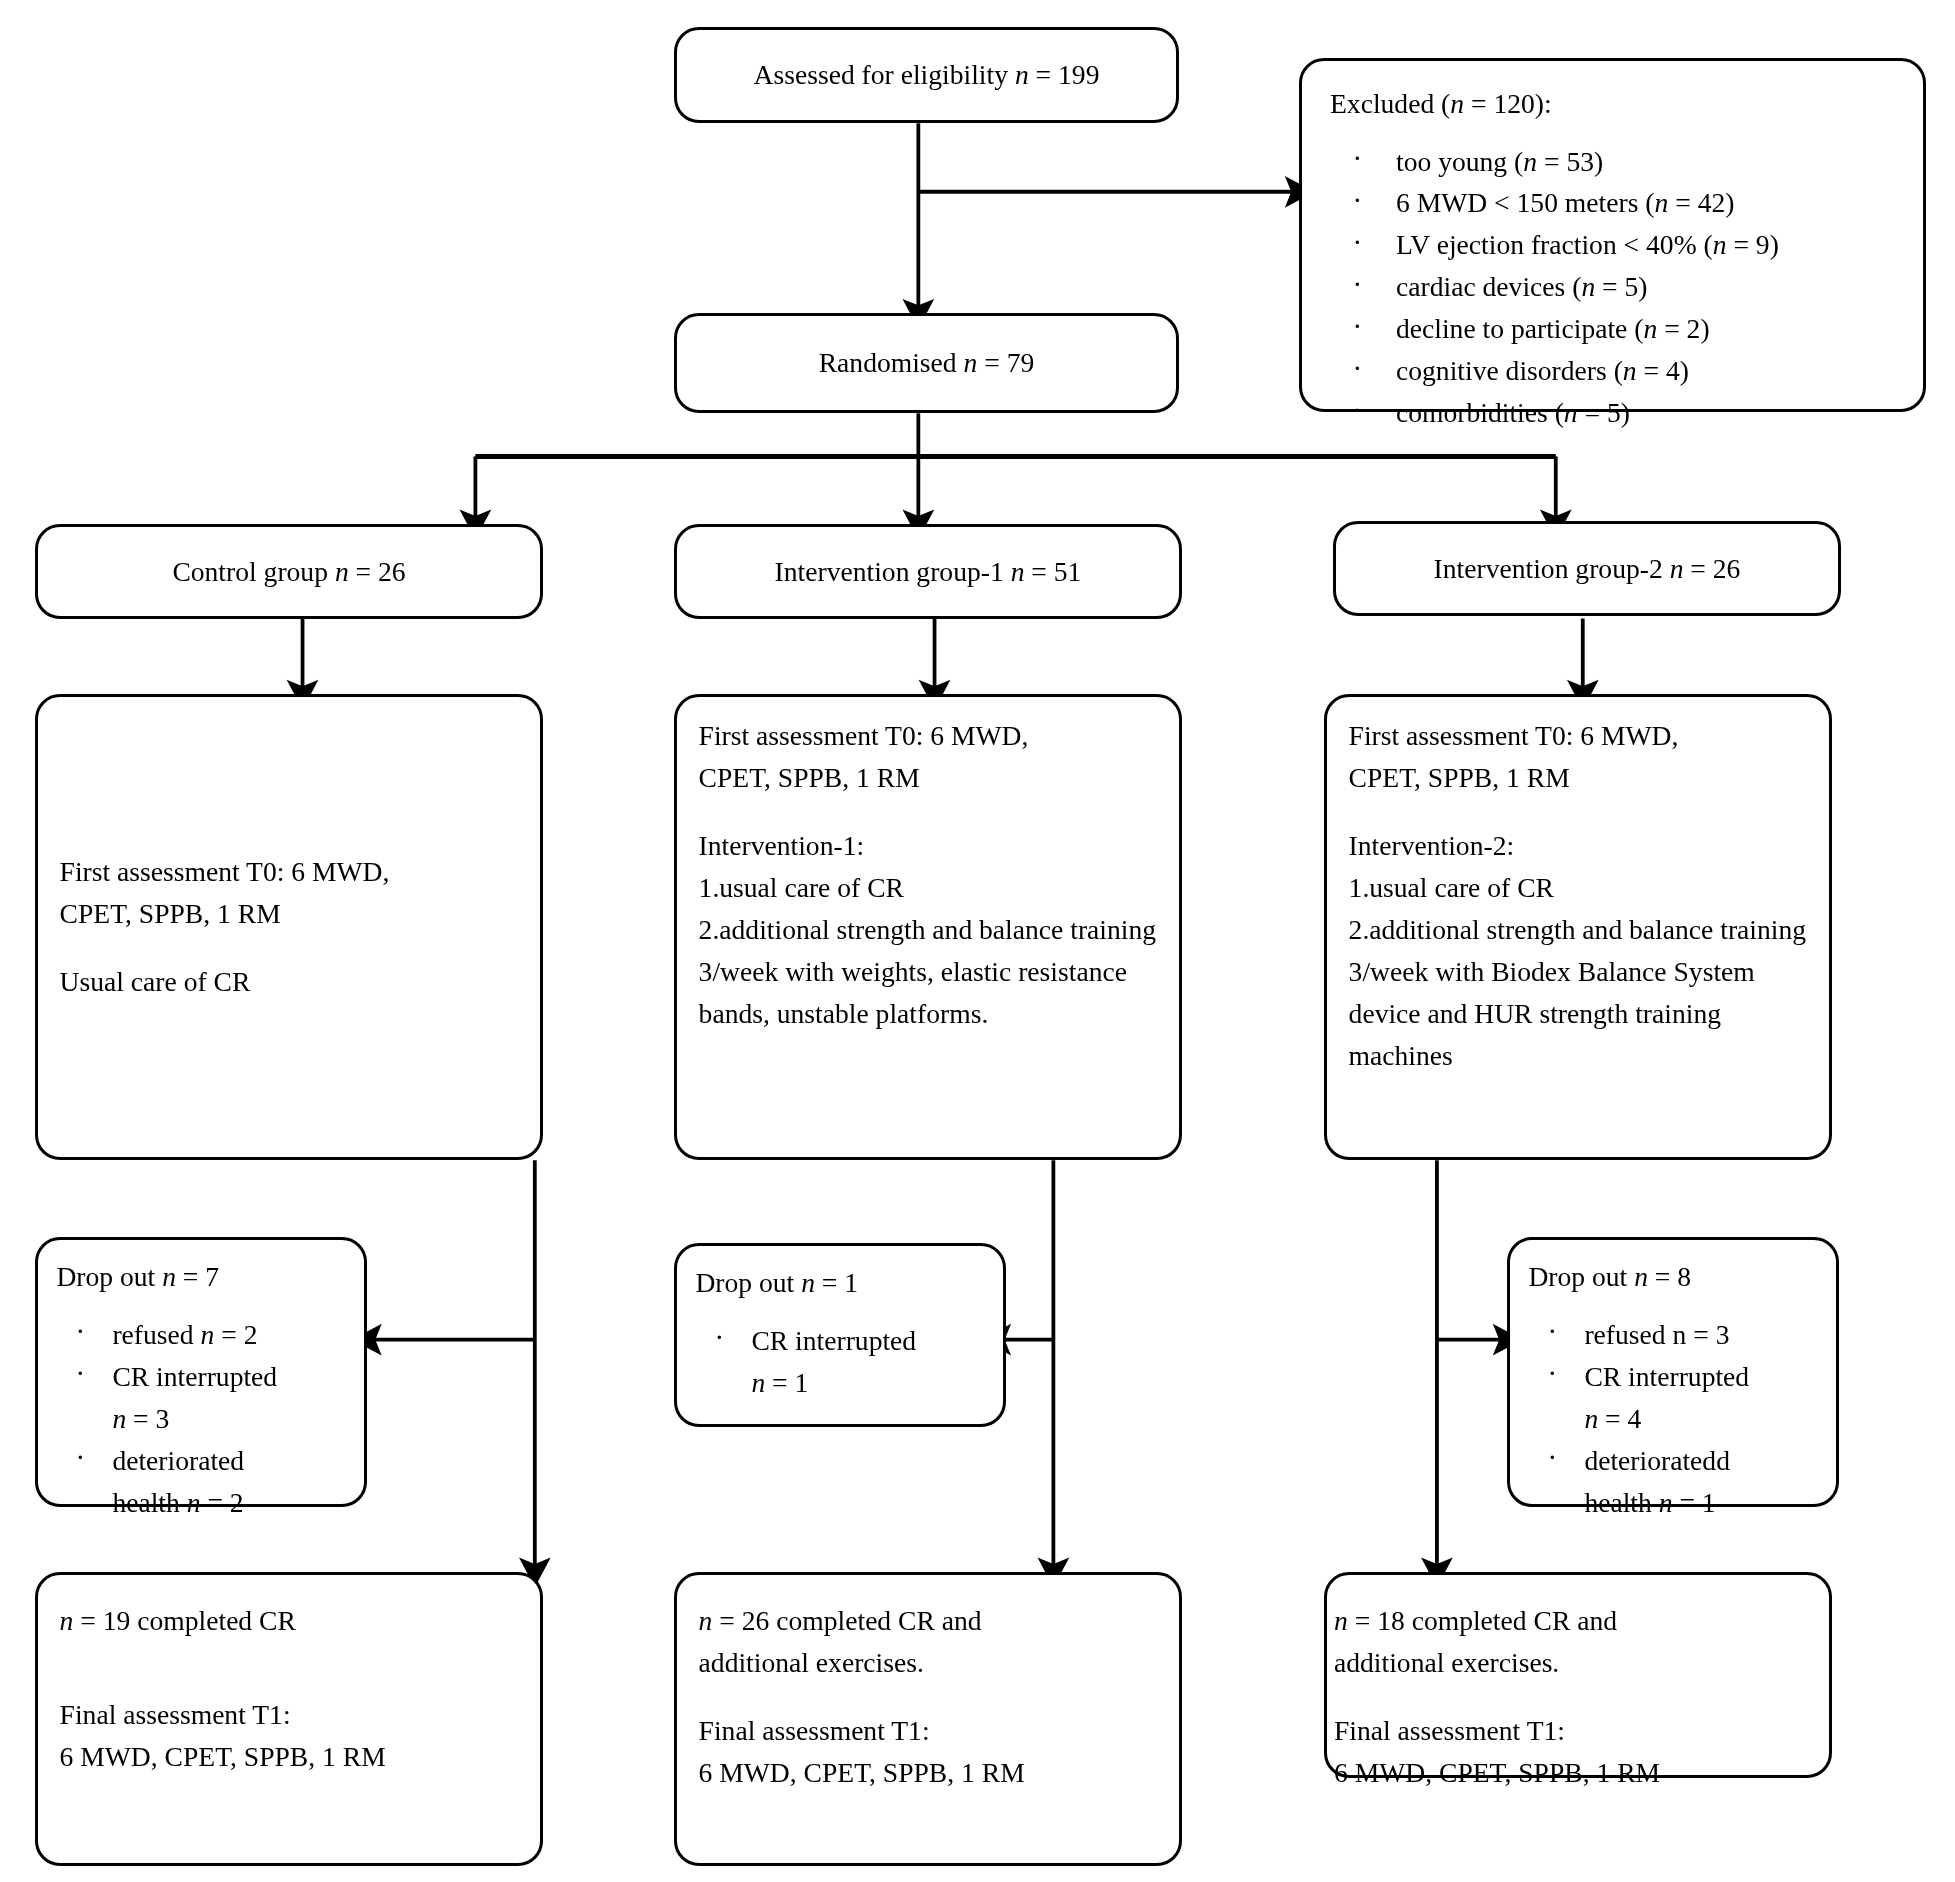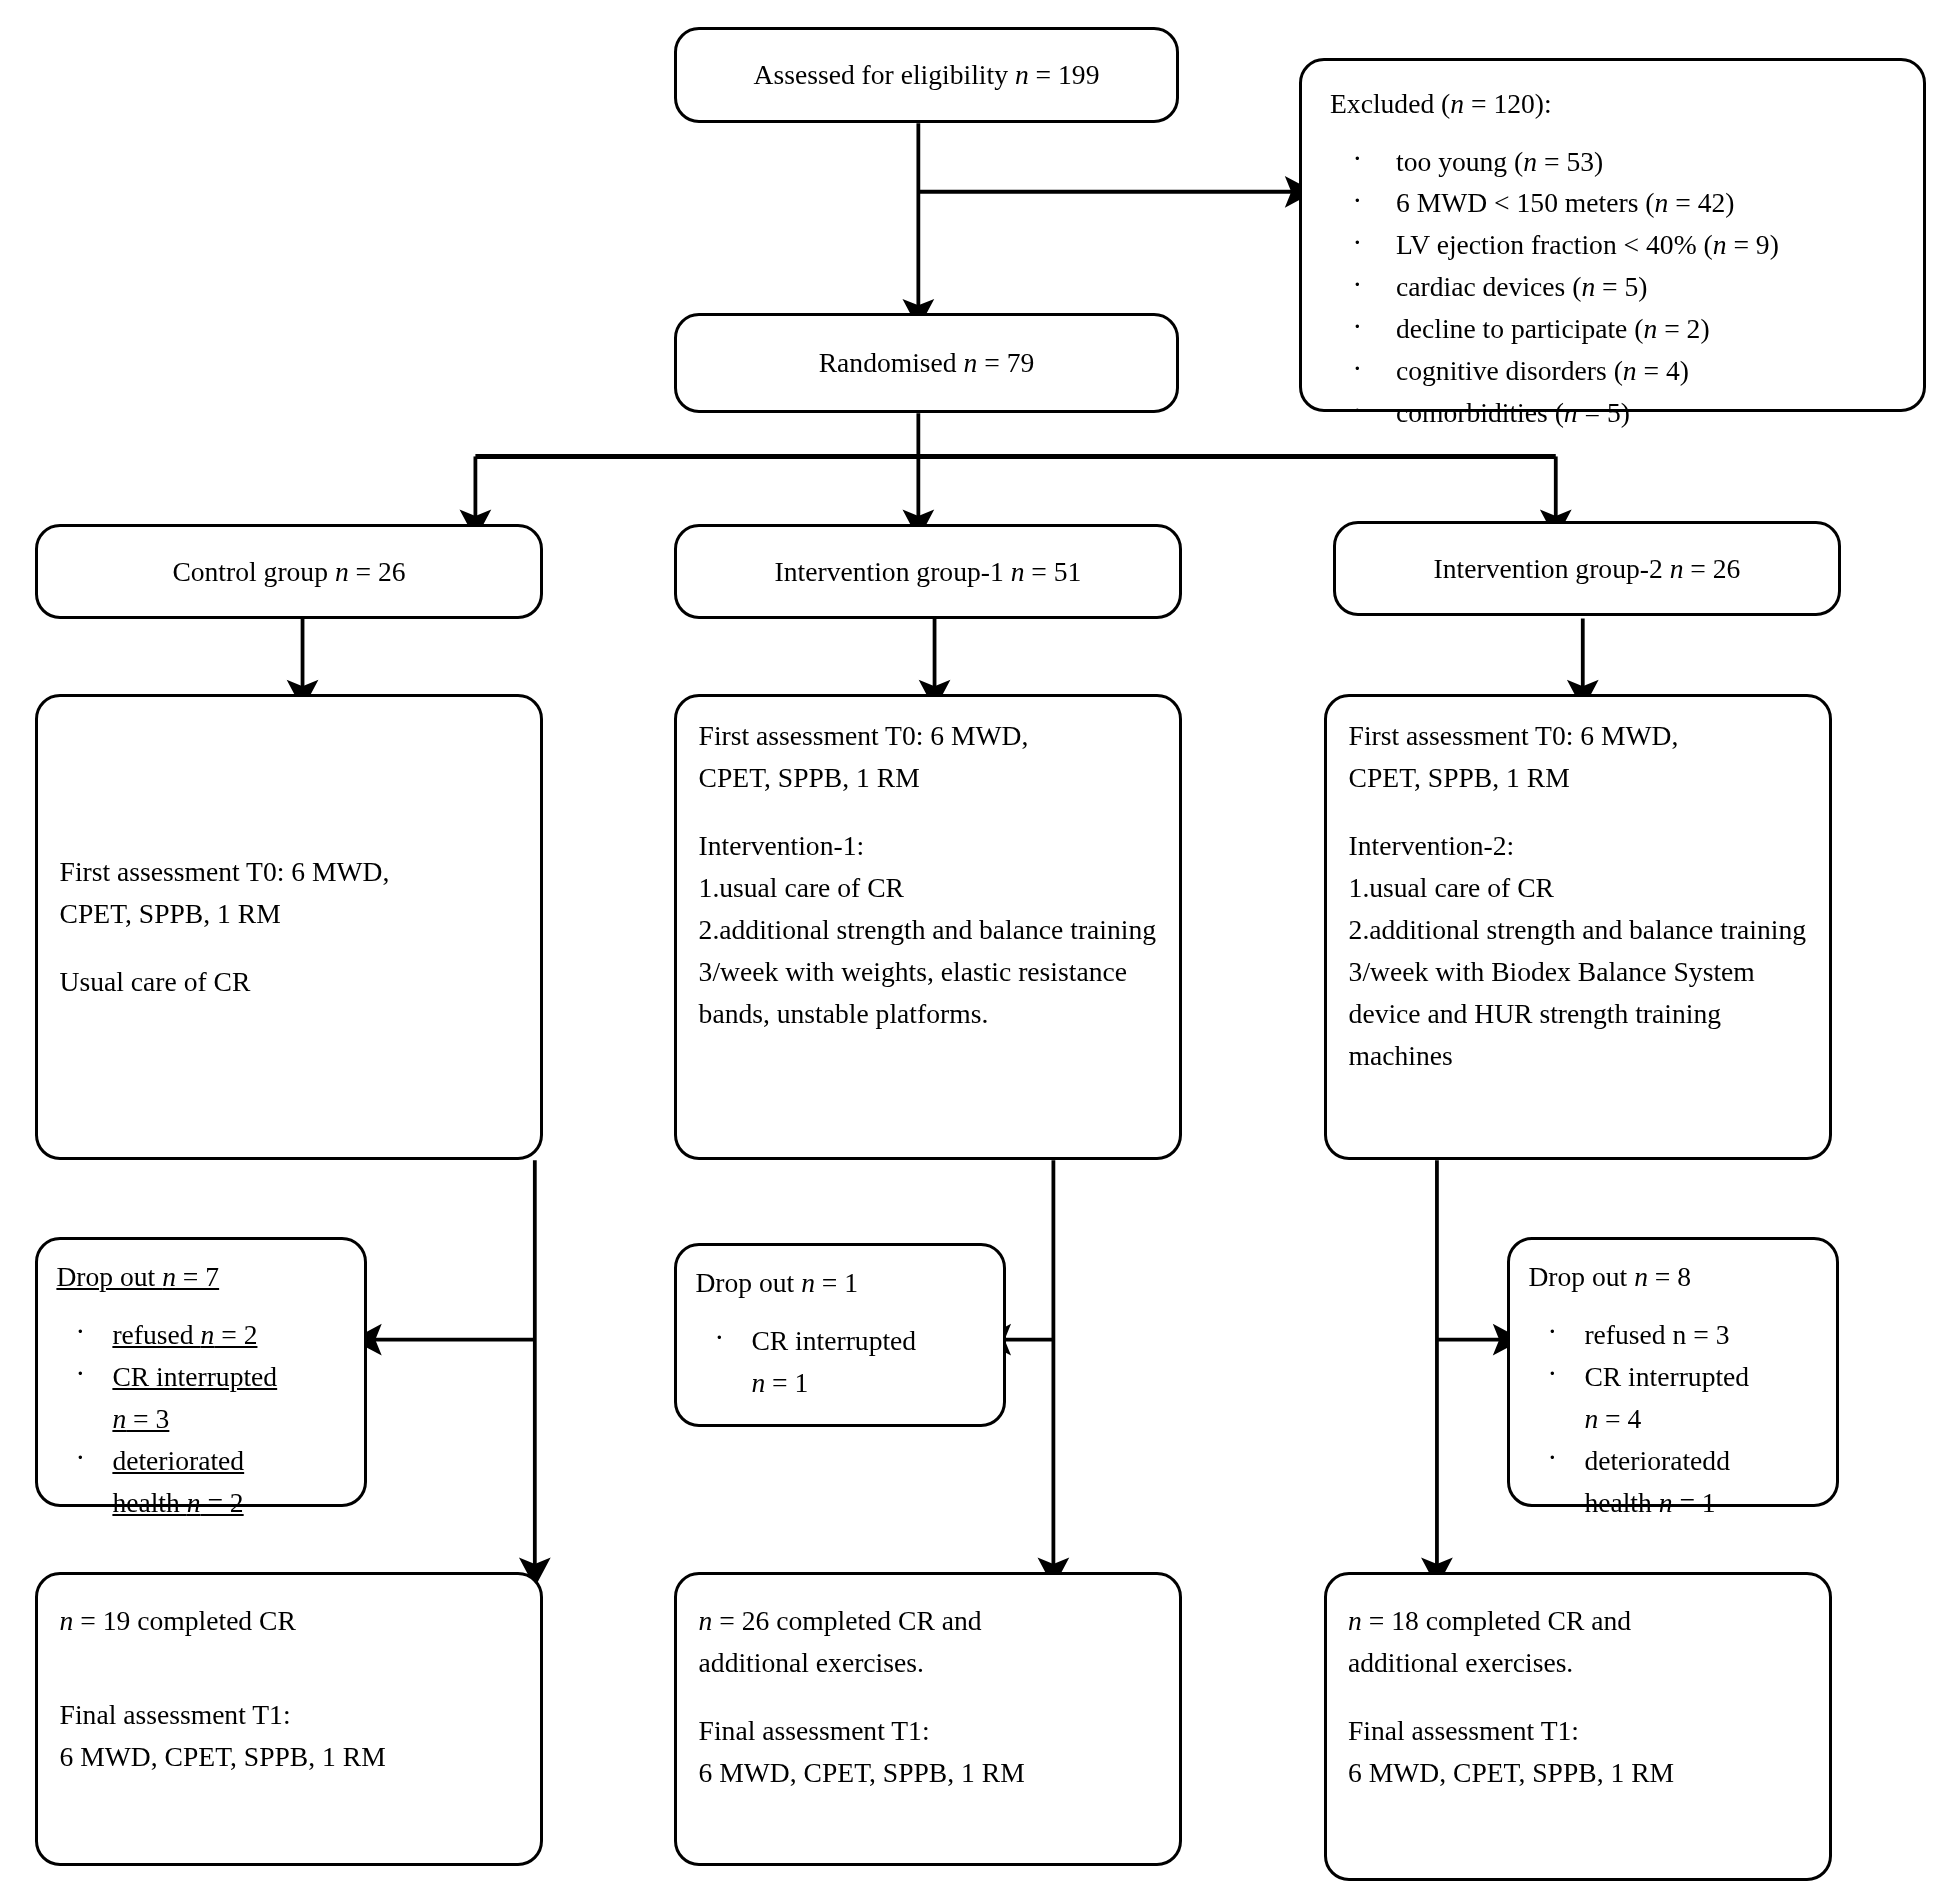--- a/index.html
+++ b/index.html
@@ -148,21 +148,21 @@
 
   <div class="box" style="left:1324px;top:694px;width:508px;height:466px;">
     <span class="line">First assessment  T0:  6 MWD,</span>
     <span class="line">CPET, SPPB, 1 RM</span>
     <span class="blank"></span>
     <span class="line">Intervention-2:</span>
     <span class="line">1.usual care of CR</span>
     <span class="line wrap">2.additional strength and balance training 3/week with Biodex Balance System device and HUR strength training machines</span>
   </div>
 
-  <div class="box" style="left:35px;top:1237px;width:332px;height:270px;padding:16px 14px 16px 18.4px;text-decoration:underline;">
+  <div class="box" style="left:35px;top:1237px;width:332px;height:270px;padding:16px 14px 16px 18.4px;">
     <span class="line"><span>Drop out  </span><span class="it">n</span><span> = 7</span></span>
     <ul class="bul tight">
       <li><span>refused  </span><span class="it">n</span><span> = 2</span></li>
       <li><span>CR interrupted</span><span class="sub"><span class="it">n</span><span> = 3</span></span></li>
       <li><span>deteriorated</span><span class="sub">health <span class="it">n</span><span> = 2</span></span></li>
     </ul>
   </div>
 
   <div class="box" style="left:674px;top:1243px;width:332px;height:184px;padding:16px 14px 16px 18.4px;">
     <span class="line"><span>Drop out </span><span class="it">n</span><span> = 1</span></span>
@@ -189,21 +189,21 @@
   </div>
 
   <div class="box" style="left:674px;top:1572px;width:508px;height:294px;padding:25px 21.6px;">
     <span class="line"><span class="it">n</span><span> = 26 completed CR and</span></span>
     <span class="line">additional exercises.</span>
     <span class="blank"></span>
     <span class="line">Final assessment  T1:</span>
     <span class="line">6 MWD, CPET, SPPB, 1 RM</span>
   </div>
 
-  <div class="box" style="left:1324px;top:1572px;width:508px;height:309px;padding:25px 21px;font-family:Liberation Serif, serif;">
+  <div class="box" style="left:1324px;top:1572px;width:508px;height:206px;padding:25px 7px;font-family:Liberation Serif, serif;">
     <span class="line"><span class="it">n</span><span> = 18 completed CR and</span></span>
     <span class="line">additional exercises.</span>
     <span class="blank"></span>
     <span class="line">Final assessment  T1:</span>
     <span class="line">6 MWD, CPET, SPPB, 1 RM</span>
   </div>
 
 </div>
 
 

